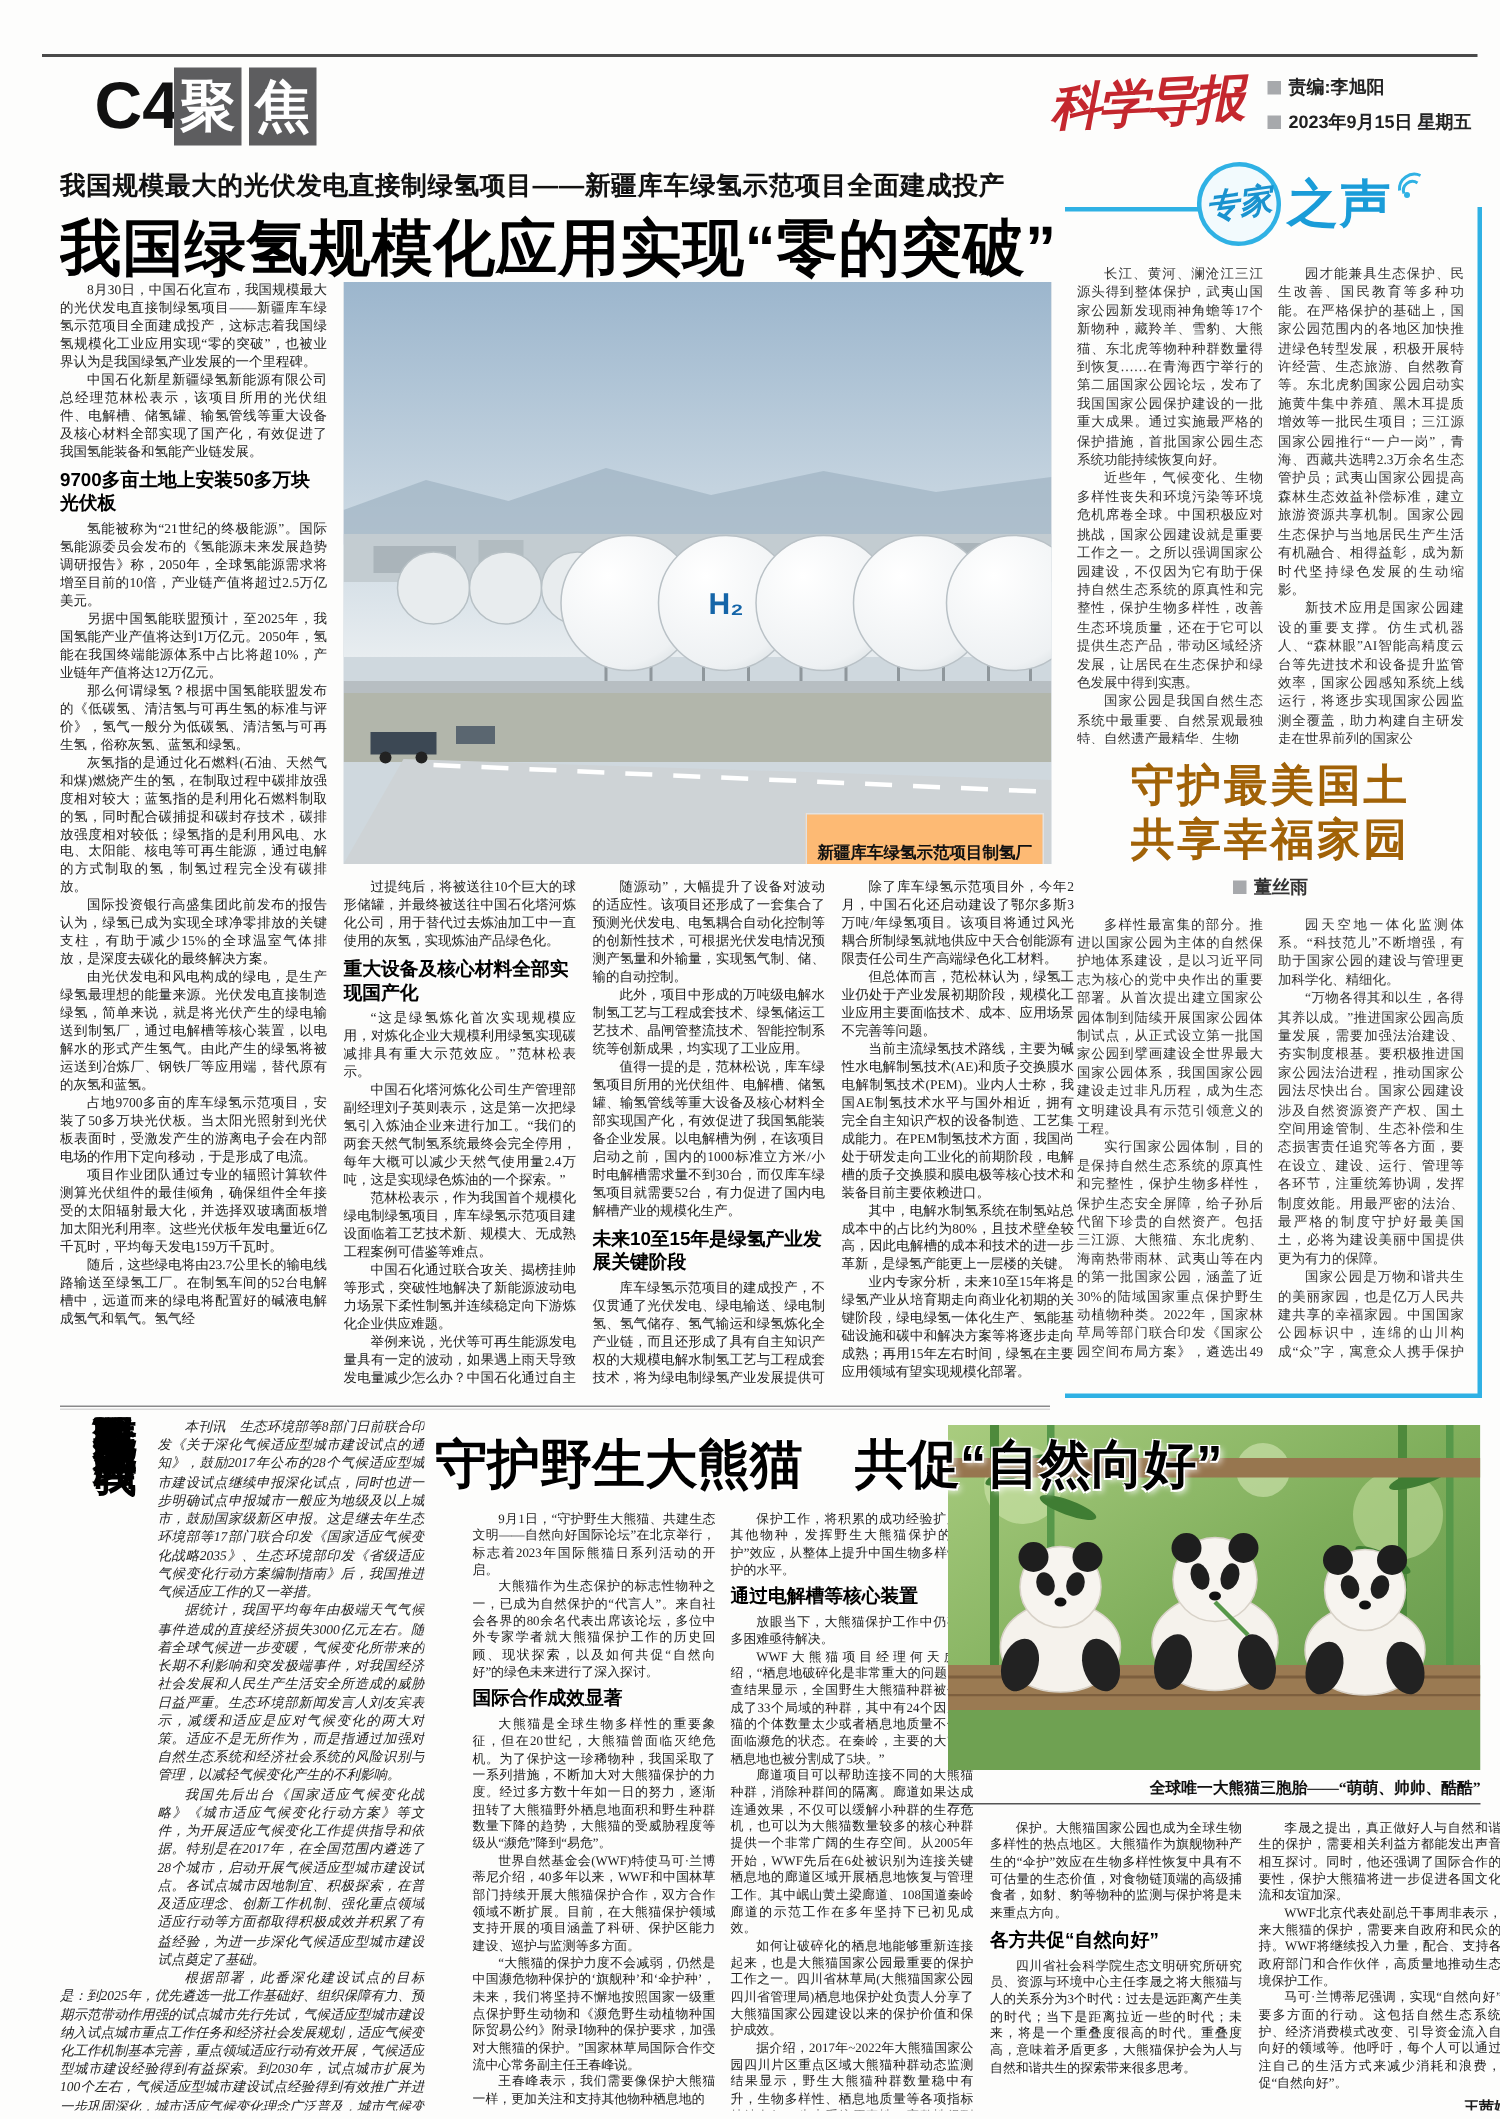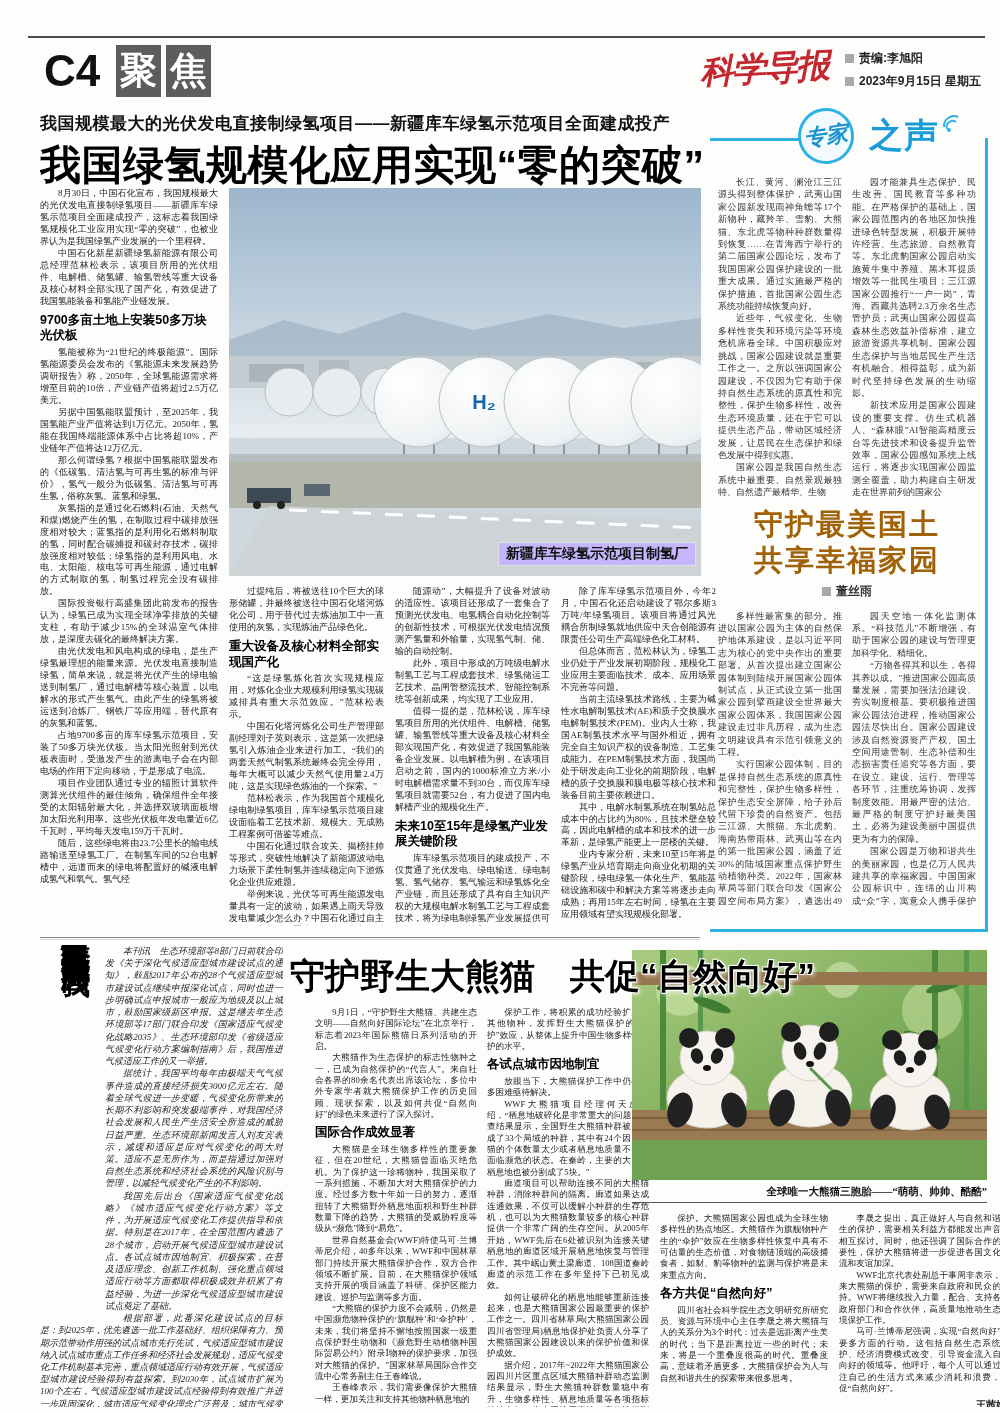--- a/index.html
+++ b/index.html
@@ -4,50 +4,50 @@
 <style>
   * { margin:0; padding:0; box-sizing:border-box; }
   html,body { background:#ffffff; }
   .page {
     position:relative; width:1000px; height:1413px; margin:0 auto;
     background:#fdfdfc; overflow:hidden;
     font-family:"Liberation Serif","DejaVu Serif",serif; color:#1a1a1a;
   }
   
   .rule-top { position:absolute; left:28px; top:36px; width:957px; height:2px; background:#4a4a4a; }
-  .hdr-pageno { position:absolute; left:44px; top:46px; font-family:"Liberation Sans","DejaVu Sans",sans-serif; font-size:44px; font-weight:700; color:#111; }
+  .hdr-pageno { position:absolute; left:63px; top:46px; font-family:"Liberation Sans","DejaVu Sans",sans-serif; font-size:44px; font-weight:700; color:#111; }
   .hdr-section { position:absolute; left:116px; top:45px; display:flex; gap:5px; }
   .sec-block { width:45px; height:52px; background:#5d5d5f; color:#fff; text-align:center; line-height:52px; font-size:37px; font-weight:700; font-family:"Liberation Sans","DejaVu Sans",sans-serif; }
   .hdr-paper { position:absolute; left:700px; top:46px; width:130px; font-size:34px; font-weight:700; font-style:italic; color:#c4272e; transform:rotate(-3deg); letter-spacing:-2px; font-family:"Liberation Serif","DejaVu Serif",serif; white-space:nowrap; }
   .hdr-meta { position:absolute; left:845px; top:50px; font-size:12px; font-weight:700; color:#222; font-family:"Liberation Sans","DejaVu Sans",sans-serif; }
   .hdr-meta .row { display:flex; align-items:center; margin-bottom:6px; white-space:nowrap; }
   .sq { display:inline-block; width:9px; height:9px; background:#a7a9ac; margin-right:5px; flex:0 0 auto; }
   
   .main-art { position:absolute; left:40px; top:112px; width:676px; height:822px; overflow:hidden; }
   .kicker { font-size:17px; font-weight:700; font-family:"Liberation Sans","DejaVu Sans",sans-serif; color:#111; margin-bottom:8px; letter-spacing:.5px; }
   .headline { font-size:41px; font-weight:900; font-family:"Liberation Sans","DejaVu Sans",sans-serif; color:#000; letter-spacing:.5px; line-height:1.1; white-space:nowrap; }
   .main-cols { display:flex; gap:11px; }
   .mcol1 { width:178px; height:738px; overflow:hidden; }
   .main-right { width:487px; }
   .photo-wrap { position:relative; width:472px; height:388px; overflow:hidden; background:#cfd8de; }
-  .photo-cap { position:absolute; right:5px; top:354px; background:#c4b5fd; padding:2px 7px; font-size:14px; font-weight:700; color:#111; border:1px solid #e2e2e2; }
+  .photo-cap { position:absolute; right:5px; top:354px; background:#fdba74; padding:18px 7px; font-size:11px; font-weight:700; color:#111; border:1px solid #e2e2e2; }
   .below-photo { display:flex; gap:11px; margin-top:10px; }
   .mcolN { width:155px; height:340px; overflow:hidden; }
   
   .para { font-size:9px; line-height:1.33; text-align:justify; text-indent:2em; color:#222; }
   .subhead { font-size:12.5px; font-family:"Liberation Sans","DejaVu Sans",sans-serif; font-weight:700; color:#000; margin:5px 0 3px 0; line-height:1.25; }
   .byline-right { font-size:10px; font-weight:700; text-align:right; padding-right:4px; margin-top:3px; }
   
   .sidebar { position:absolute; left:710px; top:108px; width:278px; height:824px; }
   .sb-line-top { position:absolute; left:0; top:30px; width:90px; height:3px; background:#2fb1e4; }
   .sb-line-right { position:absolute; right:0; top:30px; width:3px; height:794px; background:#2fb1e4; }
   .sb-line-bottom { position:absolute; left:0; bottom:0; width:278px; height:3px; background:#2fb1e4; }
   .sb-logo { position:absolute; left:88px; top:0; display:flex; align-items:center; }
   .sb-logo-circle { width:56px; height:56px; border:3px solid #2fb1e4; border-radius:50%; background:#f2fafd; display:flex; align-items:center; justify-content:center; font-size:22px; font-weight:700; font-style:italic; color:#1a93cf; transform:rotate(-8deg); font-family:"Liberation Serif","DejaVu Serif",serif; }
-  .sb-logo-text { font-size:34px; font-weight:900; color:#1a9cd8; font-family:"Liberation Sans","DejaVu Sans",sans-serif; margin-left:15px; letter-spacing:1px; }
+  .sb-logo-text { font-size:34px; font-weight:900; color:#1a9cd8; font-family:"Liberation Sans","DejaVu Sans",sans-serif; margin-left:4px; letter-spacing:1px; }
   .sb-wifi { margin-left:2px; margin-top:-26px; }
   .sb-body { position:absolute; left:8px; top:68px; width:258px; }
   .sb-cols { display:flex; gap:10px; }
   .sb-col { width:124px; overflow:hidden; }
   .sb-col .para { font-size:9px; line-height:1.38; color:#333; }
   .sb-seg1 .sb-col { height:320px; }
   .sb-seg2 .sb-col { height:298px; }
   .sb-headline { text-align:center; font-family:"Liberation Sans","DejaVu Sans",sans-serif; font-weight:900; font-size:29px; color:#a16207; line-height:1.25; margin:10px 0 4px 0; letter-spacing:2px; }
   .sb-byline { display:flex; align-items:center; justify-content:center; font-size:12px; font-weight:700; color:#333; margin-bottom:10px; font-family:"Liberation Sans","DejaVu Sans",sans-serif; }
   
@@ -322,21 +322,21 @@
         <p class="para">9月1日，“守护野生大熊猫、共建生态文明——自然向好国际论坛”在北京举行，标志着2023年国际熊猫日系列活动的开启。</p>
         <p class="para">大熊猫作为生态保护的标志性物种之一，已成为自然保护的“代言人”。来自社会各界的80余名代表出席该论坛，多位中外专家学者就大熊猫保护工作的历史回顾、现状探索，以及如何共促“自然向好”的绿色未来进行了深入探讨。</p>
         <h4 class="subhead">国际合作成效显著</h4>
         <p class="para">大熊猫是全球生物多样性的重要象征，但在20世纪，大熊猫曾面临灭绝危机。为了保护这一珍稀物种，我国采取了一系列措施，不断加大对大熊猫保护的力度。经过多方数十年如一日的努力，逐渐扭转了大熊猫野外栖息地面积和野生种群数量下降的趋势，大熊猫的受威胁程度等级从“濒危”降到“易危”。</p>
         <p class="para">世界自然基金会(WWF)特使马可·兰博蒂尼介绍，40多年以来，WWF和中国林草部门持续开展大熊猫保护合作，双方合作领域不断扩展。目前，在大熊猫保护领域支持开展的项目涵盖了科研、保护区能力建设、巡护与监测等多方面。</p>
         <p class="para">“大熊猫的保护力度不会减弱，仍然是中国濒危物种保护的‘旗舰种’和‘伞护种’，未来，我们将坚持不懈地按照国家一级重点保护野生动物和《濒危野生动植物种国际贸易公约》附录Ⅰ物种的保护要求，加强对大熊猫的保护。”国家林草局国际合作交流中心常务副主任王春峰说。</p>
         <p class="para">王春峰表示，我们需要像保护大熊猫一样，更加关注和支持其他物种栖息地的</p>
       </div>
     <div class="p-col p-col2">
         <p class="para">保护工作，将积累的成功经验扩展到其他物种，发挥野生大熊猫保护的“伞护”效应，从整体上提升中国生物多样性保护的水平。</p>
-        <h4 class="subhead">各试点城市因地制宜</h4>
+        <h4 class="subhead">通过电解槽等核心装置</h4>
         <p class="para">放眼当下，大熊猫保护工作中仍有许多困难亟待解决。</p>
         <p class="para">WWF大熊猫项目经理何天虎介绍，“栖息地破碎化是非常重大的问题，调查结果显示，全国野生大熊猫种群被分割成了33个局域的种群，其中有24个因为熊猫的个体数量太少或者栖息地质量不佳而面临濒危的状态。在秦岭，主要的大熊猫栖息地也被分割成了5块。”</p>
         <p class="para">廊道项目可以帮助连接不同的大熊猫种群，消除种群间的隔离。廊道如果达成连通效果，不仅可以缓解小种群的生存危机，也可以为大熊猫数量较多的核心种群提供一个非常广阔的生存空间。从2005年开始，WWF先后在6处被识别为连接关键栖息地的廊道区域开展栖息地恢复与管理工作。其中岷山黄土梁廊道、108国道秦岭廊道的示范工作在多年坚持下已初见成效。</p>
         <p class="para">如何让破碎化的栖息地能够重新连接起来，也是大熊猫国家公园最重要的保护工作之一。四川省林草局(大熊猫国家公园四川省管理局)栖息地保护处负责人分享了大熊猫国家公园建设以来的保护价值和保护成效。</p>
         <p class="para">据介绍，2017年~2022年大熊猫国家公园四川片区重点区域大熊猫种群动态监测结果显示，野生大熊猫种群数量稳中有升，生物多样性、栖息地质量等各项指标持续向好，生态系统原真性、完整性得到有效</p>
       </div>
     <div class="p-col p-col3">
         <p class="para">保护。大熊猫国家公园也成为全球生物多样性的热点地区。大熊猫作为旗舰物种产生的“伞护”效应在生物多样性恢复中具有不可估量的生态价值，对食物链顶端的高级捕食者，如豺、豹等物种的监测与保护将是未来重点方向。</p>
         <h4 class="subhead">各方共促“自然向好”</h4>
         <p class="para">四川省社会科学院生态文明研究所研究员、资源与环境中心主任李晟之将大熊猫与人的关系分为3个时代：过去是远距离产生美的时代；当下是距离拉近一些的时代；未来，将是一个重叠度很高的时代。重叠度高，意味着矛盾更多，大熊猫保护会为人与自然和谐共生的探索带来很多思考。</p>

